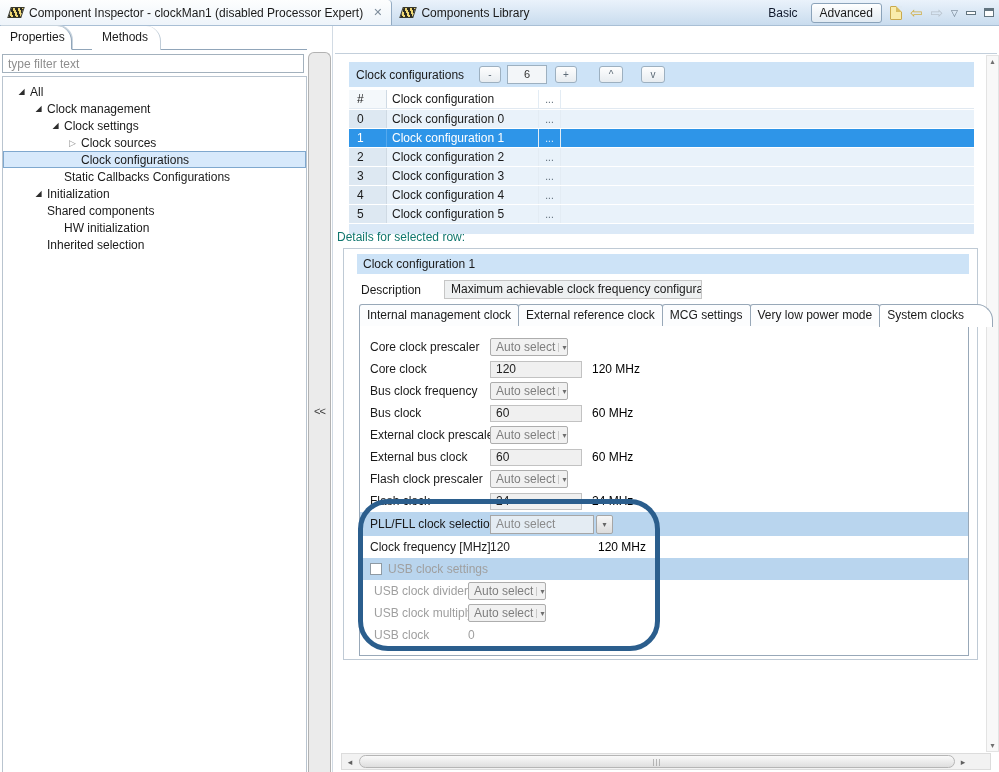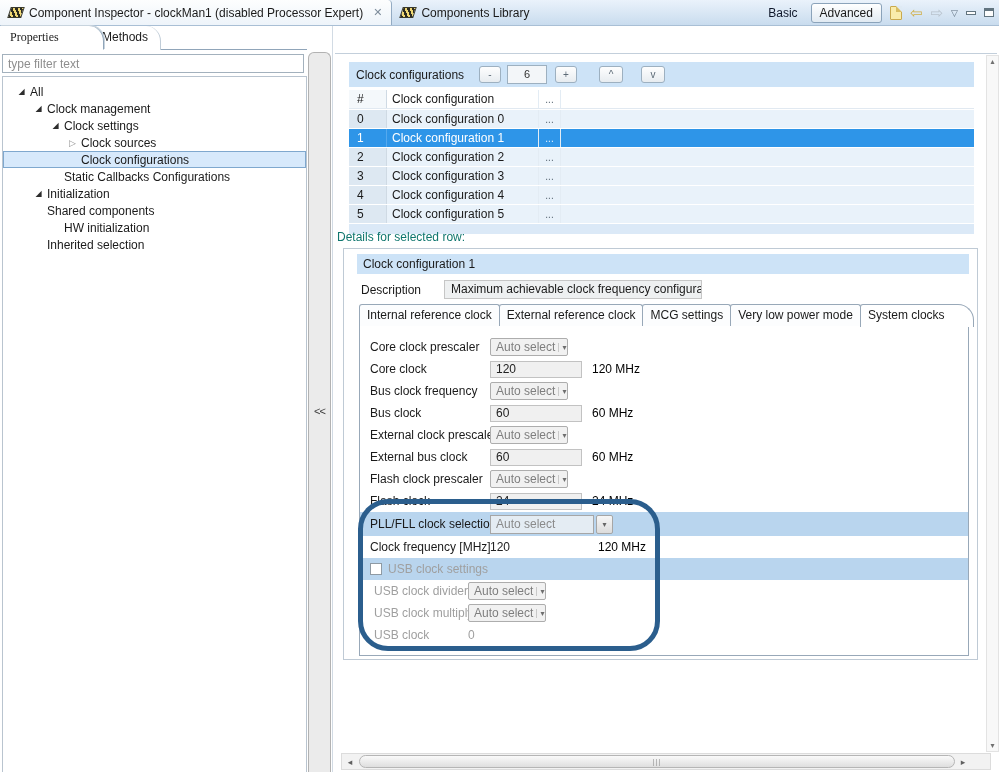--- a/index.html
+++ b/index.html
@@ -33,22 +33,22 @@
   .arrow-back { color:#d0ae46; }
   .arrow-fwd { color:#b9c3cd; }
   .menu-arrow { font-size:9px; color:#5e7080; }
   .win-min { width:10px; height:4px; border:1px solid #62747f; background:#fdfdfd; }
   .win-max { width:10px; height:9px; border:1px solid #62747f; border-top-width:3px; background:#fdfdfd; }
 
   
   .leftpanel { position:absolute; left:0; top:26px; width:307px; bottom:0; background:#fff; }
   .lp-tabs { position:relative; height:24px; border-bottom:1px solid #90a5b9; background:#fff; }
   .lp-tab { position:absolute; top:0; height:24px; padding:4px 12px 0 10px; background:#fff; }
-  .lp-tab.active { left:0; width:104px; border-right:1px solid #90a5b9; border-bottom:1px solid #fff;
-    border-top-right-radius:15px; box-shadow: 1px -1px 0 #c8d4de; z-index:2;font-family:Liberation Serif, serif; }
+  .lp-tab.active { left:0; width:72px; border-right:1px solid #90a5b9; border-bottom:1px solid #fff;
+    border-top-right-radius:15px; box-shadow: 1px -1px 0 #c8d4de; z-index:2; }
   .lp-tab.idle { left:92px; border-right:1px solid #c0ccd7; border-top-right-radius:15px; }
   .filter-input { position:absolute; left:2px; top:28px; width:302px; height:19px;
     border:1px solid #a3b1bd; padding:1px 5px; font-family:"Liberation Sans",sans-serif;
     font-size:12px; color:#222; }
   .filter-input::placeholder { color:#8e8e8e; }
   .tree { position:absolute; left:2px; top:50px; right:0; bottom:0;
     border:1px solid #b9c4cf; border-bottom:none; padding-top:6px; overflow:hidden; }
   .titem { height:17px; display:flex; align-items:center; white-space:nowrap; border:1px solid transparent; }
   .titem .exp { width:11px; text-align:center; font-size:8px; color:#2d2d2d; margin-right:3px; flex:none; }
   .titem .exp.hollow { color:#8f8f8f; font-size:9px; }
@@ -288,21 +288,21 @@
   <div class="details-caption">Details for selected row:</div>
 
   <div class="groupbox">
     <div class="gb-header">Clock configuration 1</div>
     <div class="desc-row">
       <span class="desc-label">Description</span>
       <span class="desc-field">Maximum achievable clock frequency configuration</span>
     </div>
 
     <div class="dtabs">
-      <span class="dtab">Internal reference clock</span>
+      <span class="dtab">Internal management clock</span>
       <span class="dtab">External reference clock</span>
       <span class="dtab">MCG settings</span>
       <span class="dtab">Very low power mode</span>
       <span class="dtab active">System clocks</span>
     </div>
 
     <div class="dpanel">
       <div class="srow">
         <span class="slabel">Core clock prescaler</span>
         <span class="combo">

